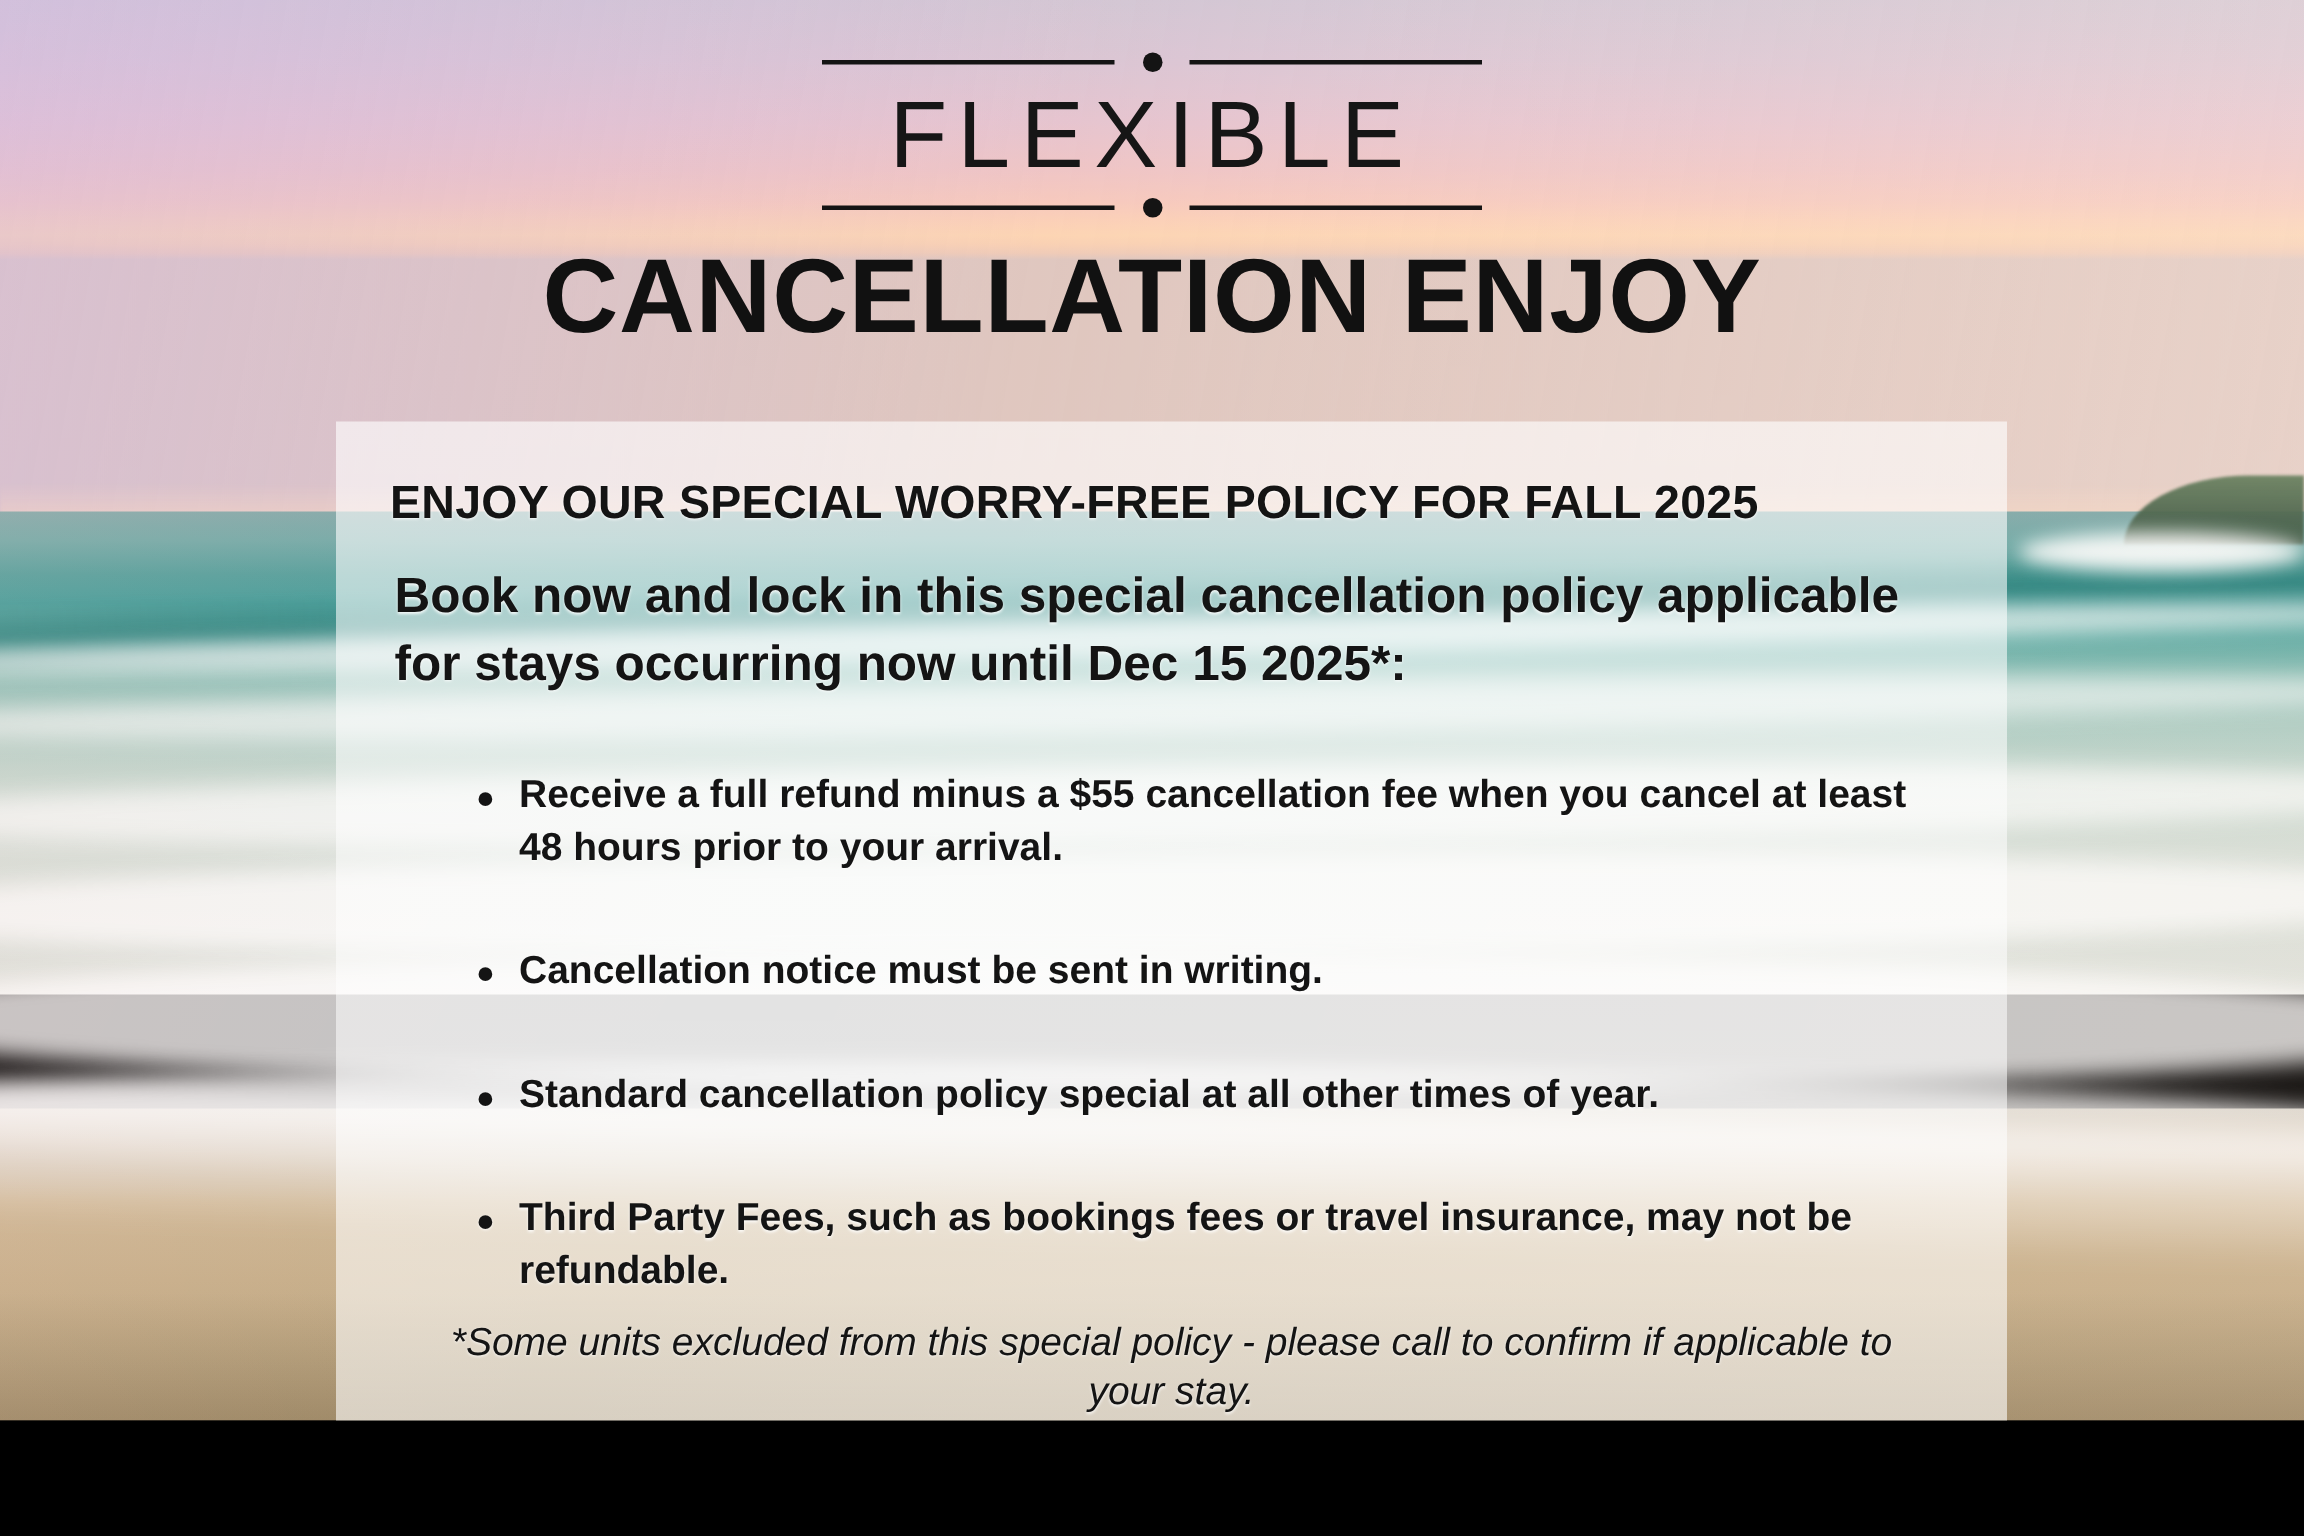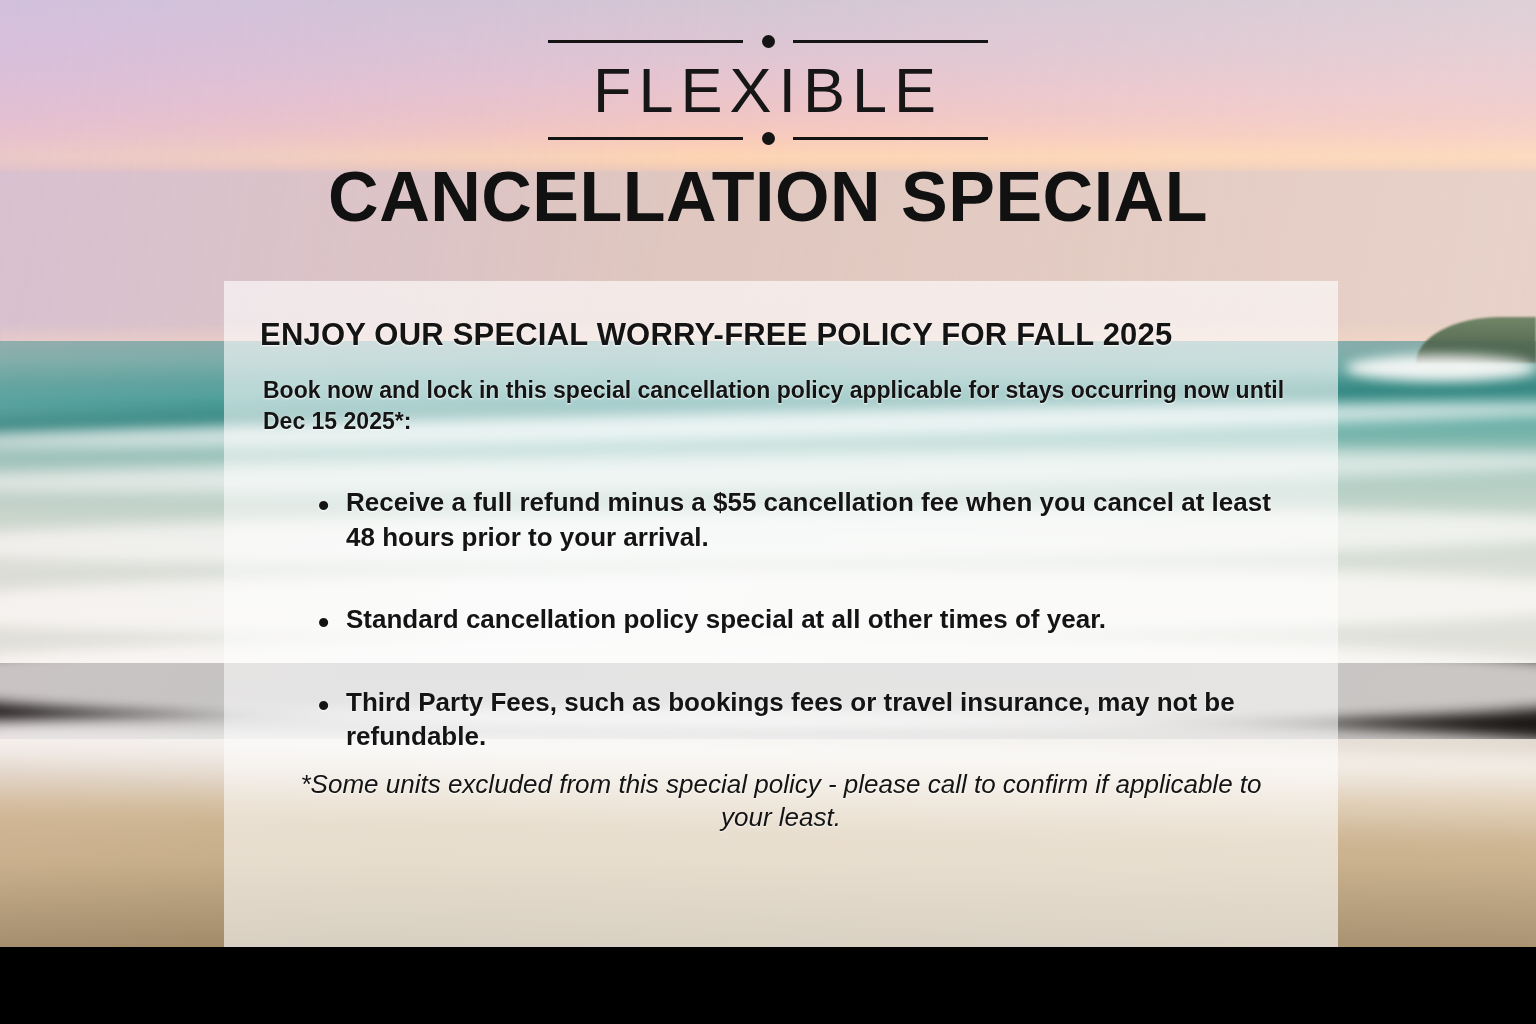--- a/index.html
+++ b/index.html
@@ -239,21 +239,21 @@
 
   .subhead {
     font-size: 31px;
     font-weight: bold;
     letter-spacing: 0.2px;
     text-shadow: 0 1px 2px rgba(255,255,255,0.9);
     margin: 4px 0 22px;
   }
 
   .intro {
-    font-size: 23px;
+    font-size: 33px;
     font-weight: bold;
     line-height: 1.35;
     text-shadow: 0 1px 2px rgba(255,255,255,0.85);
     margin: 0 0 6px 3px;
   }
 
   ul.bullets {
     margin: 10px 0 6px 0;
     padding-left: 58px;
     list-style: none;
@@ -318,33 +318,34 @@
         <span class="line right"></span>
       </div>
       <div class="flexible-word">FLEXIBLE</div>
       <div class="emblem-rule">
         <span class="line left"></span>
         <span class="dot"></span>
         <span class="line right"></span>
       </div>
     </div>
 
-    <h1 class="policy-title">CANCELLATION SPECIAL</h1>
+    <h1 class="policy-title">CANCELLATION ENJOY</h1>
   </div>
 
   <div class="card">
     <div class="card-inner">
 
       <div class="subhead">ENJOY OUR SPECIAL WORRY-FREE POLICY FOR FALL 2025</div>
 
       <p class="intro">Book now and lock in this special cancellation policy applicable for stays occurring now until Dec 15 2025*:</p>
 
       <ul class="bullets">
         <li>Receive a full refund minus a $55 cancellation fee when you cancel at least 48 hours prior to your arrival.</li>
+        <li>Cancellation notice must be sent in writing.</li>
         <li>Standard cancellation policy special at all other times of year.</li>
         <li>Third Party Fees, such as bookings fees or travel insurance, may not be refundable.</li>
       </ul>
 
-      <p class="footnote">*Some units excluded from this special policy - please call to confirm if applicable to your least.</p>
+      <p class="footnote">*Some units excluded from this special policy - please call to confirm if applicable to your stay.</p>
     </div>
   </div>
 
 </div>
 
 </body></html>

